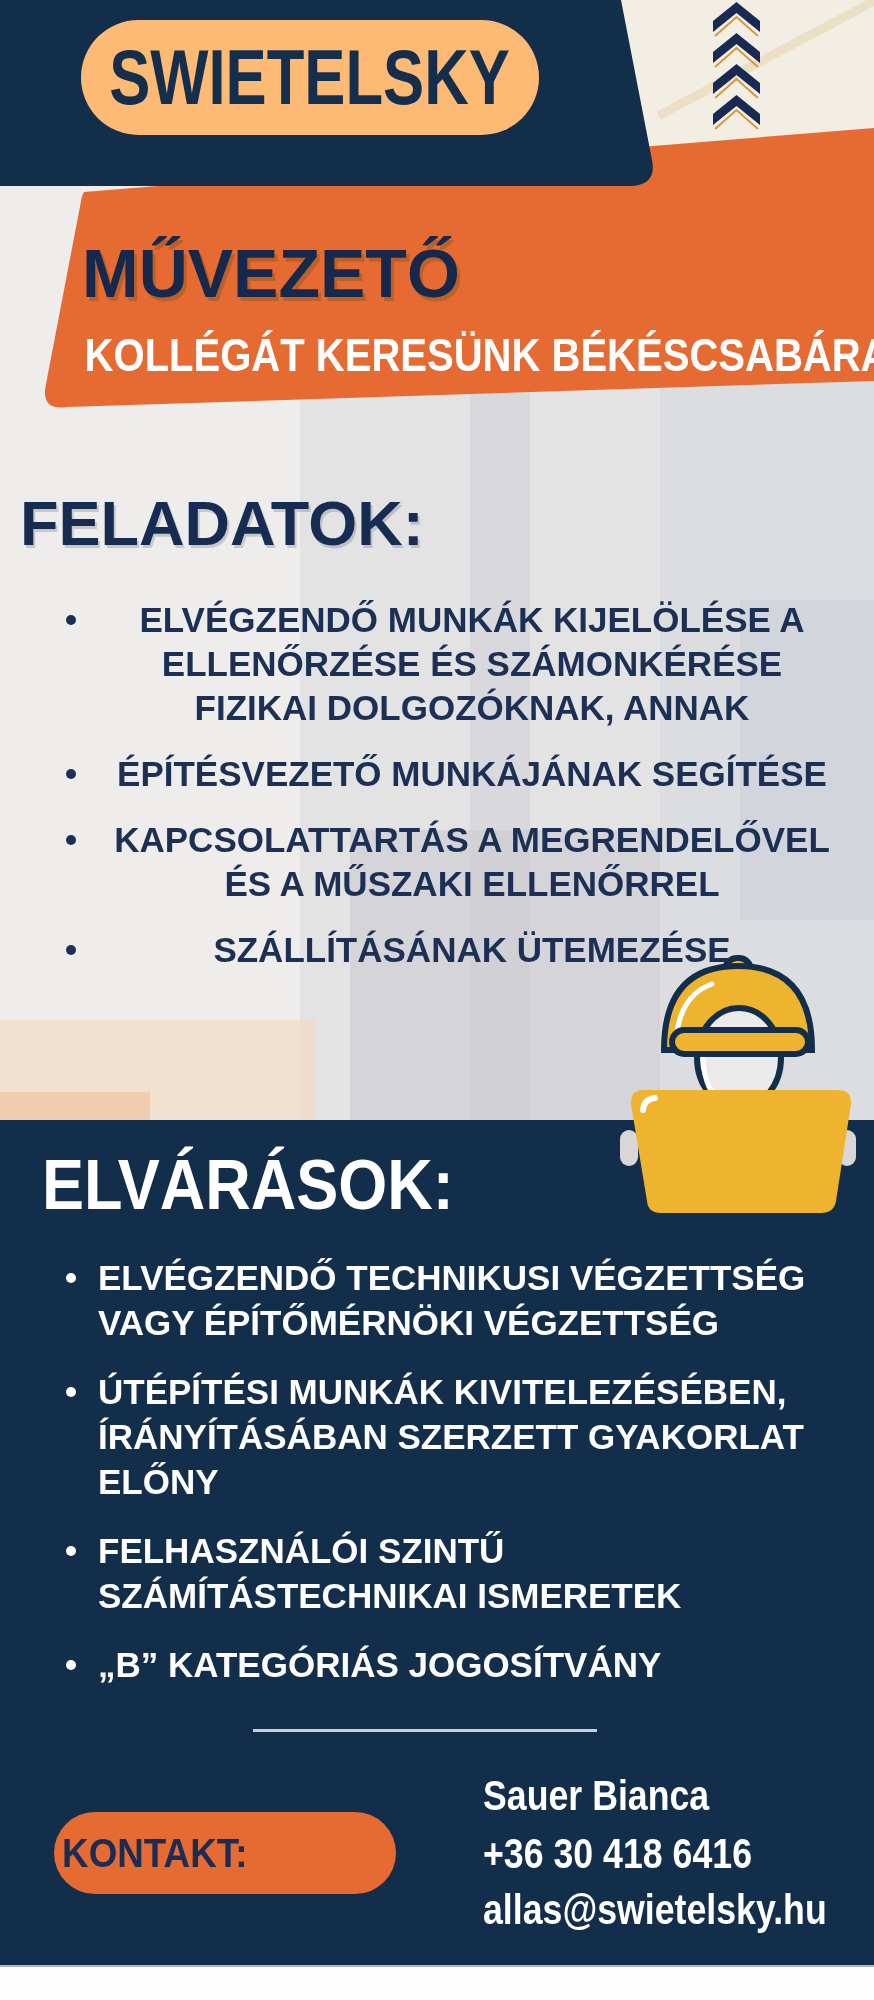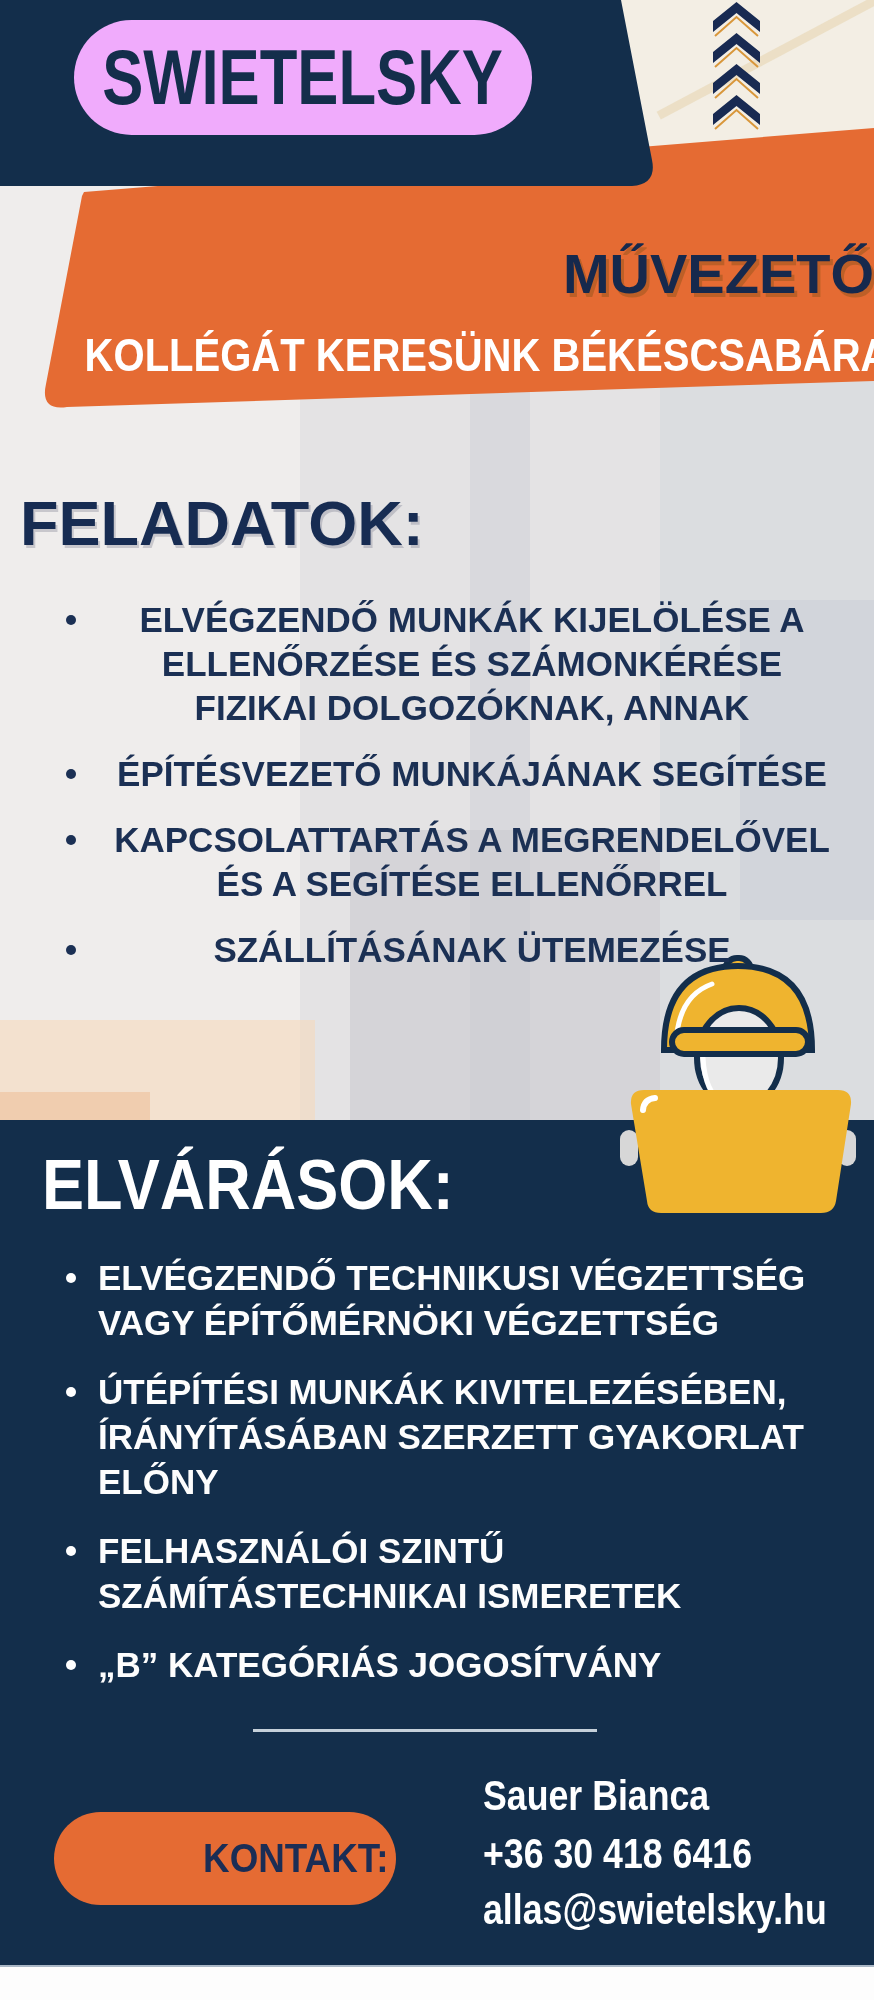--- a/index.html
+++ b/index.html
@@ -20,31 +20,31 @@
   .ph3{left:470px;top:380px;width:60px;height:740px;background:#cfd2d7;opacity:.55;}
   .ph4{left:350px;top:830px;width:310px;height:290px;background:#c9c9ce;opacity:.55;}
   .ph5{left:740px;top:600px;width:134px;height:320px;background:#c8ccd4;opacity:.45;}
   .ph6{left:0px;top:1020px;width:315px;height:100px;background:#f5d9bd;opacity:.6;}
   .ph7{left:0px;top:1092px;width:150px;height:28px;background:#eec09a;opacity:.6;}
   .bottom-strip{left:0;top:1965px;width:874px;height:35px;background:#fdfdfd;border-top:2px solid #a9b7c6;}
   
   svg.deco{position:absolute;left:0;top:0;}
   
   .logo-pill{
-    left:74px;top:20px;width:458px;height:115px;
-    background:#f0abfc;border-radius:60px;
+    left:81px;top:20px;width:458px;height:115px;
+    background:#fdba74;border-radius:60px;
     display:flex;align-items:center;justify-content:center;
   }
   .logo-text{
     color:#142e4b;font-size:78px;font-weight:700;letter-spacing:0px;
     transform:scaleX(0.79);white-space:nowrap;
   }
   .hero-title{
-    left:82px;top:230px;width:792px;text-align:right;
-    color:#16294d;font-size:56px;font-weight:700;line-height:87px;
+    left:82px;top:230px;width:792px;text-align:left;
+    color:#16294d;font-size:68px;font-weight:700;line-height:87px;
     text-shadow:3px 4px 0 rgba(139,82,24,0.45);
     white-space:nowrap;
   }
   .hero-sub{
     left:30px;top:332px;width:840px;text-align:center;
     color:#ffffff;font-size:46px;font-weight:700;line-height:46px;
     transform:scaleX(0.87);white-space:nowrap;
   }
   .tasks-heading{
     left:0;top:492px;width:874px;text-align:left;
@@ -63,23 +63,23 @@
   .li{position:relative;padding-left:32px;}
   .tasks-list .li{margin-bottom:22px;text-align:center;}
   .req-list .li{margin-bottom:24px;}
   .dot{position:absolute;left:0;top:17px;width:10px;height:10px;border-radius:50%;}
   .tasks-list .dot{background:#1b3054;}
   .req-list .dot{background:#ffffff;top:18px;}
   .ln{display:block;font-size:35px;font-weight:700;white-space:nowrap;}
   .tasks-list .ln{color:#1b3054;line-height:44px;}
   .req-list .ln{color:#fdfdfd;line-height:45px;}
   .kontakt-btn{
-    left:54px;top:1812px;width:342px;height:93px;border-radius:47px;
+    left:54px;top:1812px;width:342px;height:82px;border-radius:47px;
     background:#e56b33;border:none;
-    display:flex;align-items:center;justify-content:flex-end;cursor:pointer;
+    display:flex;align-items:center;justify-content:flex-start;cursor:pointer;
   }
   .kontakt-label{
     color:#1b2d55;font-size:40px;font-weight:700;transform:scaleX(0.92);white-space:nowrap;
   }
   .contact-line{
     left:483px;color:#ffffff;font-size:42px;font-weight:700;line-height:48px;
     transform:scaleX(0.85);transform-origin:left center;white-space:nowrap;
   }
   .c-name{top:1772px;}
   .c-phone{top:1830px;}
@@ -156,21 +156,21 @@
       <span class="ln">ELLENŐRZÉSE ÉS SZÁMONKÉRÉSE</span>
       <span class="ln">FIZIKAI DOLGOZÓKNAK, ANNAK</span>
     </div>
     <div class="li">
       <span class="dot"></span>
       <span class="ln">ÉPÍTÉSVEZETŐ MUNKÁJÁNAK SEGÍTÉSE</span>
     </div>
     <div class="li">
       <span class="dot"></span>
       <span class="ln">KAPCSOLATTARTÁS A MEGRENDELŐVEL</span>
-      <span class="ln">ÉS A SEGÍTÉSE ELLENŐRREL</span>
+      <span class="ln">ÉS A MŰSZAKI ELLENŐRREL</span>
     </div>
     <div class="li">
       <span class="dot"></span>
       <span class="ln">SZÁLLÍTÁSÁNAK ÜTEMEZÉSE</span>
     </div>
   </div>
 
   <div class="abs req-heading">ELVÁRÁSOK:</div>
   <div class="abs list req-list">
     <div class="li">

